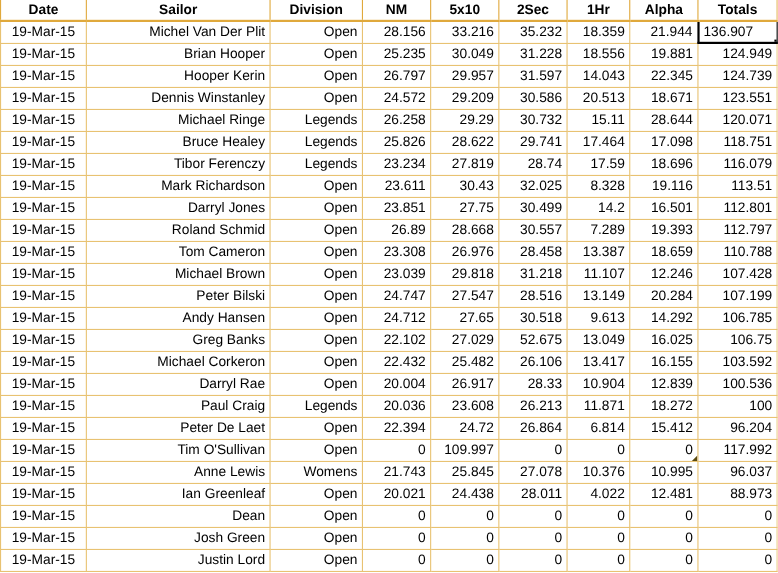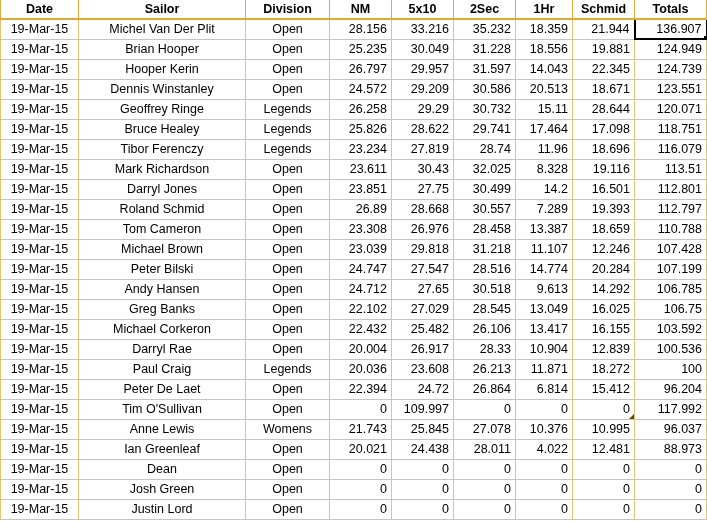--- a/index.html
+++ b/index.html
@@ -58,26 +58,26 @@
     box-sizing: border-box;
     white-space: nowrap;
     overflow: hidden;
     font-size: 12.5px;
   }
   tbody td.first {
     border-left: 1px solid #e8c272;
   }
   td.num   { text-align: right; }
   td.ctr   { text-align: center; }
-  td.left  { text-align: center; }
+  td.left  { text-align: right; }
 
   
   td.selected {
     border: 2px solid #000000;
-    text-align: right;
+    text-align: left;
     font-weight: normal;
     position: relative;
     margin-top: 46px;
   }
   td.selected .fill-handle {
     position: absolute;
     right: -2px;
     bottom: -2px;
     width: 4px;
     height: 4px;
@@ -115,21 +115,21 @@
     </colgroup>
     <thead>
       <tr>
         <th class="first">Date</th>
         <th>Sailor</th>
         <th>Division</th>
         <th>NM</th>
         <th>5x10</th>
         <th>2Sec</th>
         <th>1Hr</th>
-        <th>Schmid</th>
+        <th>Alpha</th>
         <th>Totals</th>
       </tr>
     </thead>
     <tbody id="tbody">
         <tr>
           <td class="ctr first">19-Mar-15</td>
           <td class="left">Michel Van Der Plit</td>
           <td class="left">Open</td>
           <td class="num">28.156</td>
           <td class="num">33.216</td>
@@ -166,21 +166,21 @@
           <td class="left">Open</td>
           <td class="num">24.572</td>
           <td class="num">29.209</td>
           <td class="num">30.586</td>
           <td class="num">20.513</td>
           <td class="num">18.671</td>
           <td class="num">123.551</td>
         </tr>
         <tr>
           <td class="ctr first">19-Mar-15</td>
-          <td class="left">Geoffrey Ringe</td>
+          <td class="left">Michael Ringe</td>
           <td class="left">Legends</td>
           <td class="num">26.258</td>
           <td class="num">29.29</td>
           <td class="num">30.732</td>
           <td class="num">15.11</td>
           <td class="num">28.644</td>
           <td class="num">120.071</td>
         </tr>
         <tr>
           <td class="ctr first">19-Mar-15</td>
@@ -193,21 +193,21 @@
           <td class="num">17.098</td>
           <td class="num">118.751</td>
         </tr>
         <tr>
           <td class="ctr first">19-Mar-15</td>
           <td class="left">Tibor Ferenczy</td>
           <td class="left">Legends</td>
           <td class="num">23.234</td>
           <td class="num">27.819</td>
           <td class="num">28.74</td>
-          <td class="num">11.96</td>
+          <td class="num">17.59</td>
           <td class="num">18.696</td>
           <td class="num">116.079</td>
         </tr>
         <tr>
           <td class="ctr first">19-Mar-15</td>
           <td class="left">Mark Richardson</td>
           <td class="left">Open</td>
           <td class="num">23.611</td>
           <td class="num">30.43</td>
           <td class="num">32.025</td>
@@ -259,42 +259,42 @@
           <td class="num">12.246</td>
           <td class="num">107.428</td>
         </tr>
         <tr>
           <td class="ctr first">19-Mar-15</td>
           <td class="left">Peter Bilski</td>
           <td class="left">Open</td>
           <td class="num">24.747</td>
           <td class="num">27.547</td>
           <td class="num">28.516</td>
-          <td class="num">14.774</td>
+          <td class="num">13.149</td>
           <td class="num">20.284</td>
           <td class="num">107.199</td>
         </tr>
         <tr>
           <td class="ctr first">19-Mar-15</td>
           <td class="left">Andy Hansen</td>
           <td class="left">Open</td>
           <td class="num">24.712</td>
           <td class="num">27.65</td>
           <td class="num">30.518</td>
           <td class="num">9.613</td>
           <td class="num">14.292</td>
           <td class="num">106.785</td>
         </tr>
         <tr>
           <td class="ctr first">19-Mar-15</td>
           <td class="left">Greg Banks</td>
           <td class="left">Open</td>
           <td class="num">22.102</td>
           <td class="num">27.029</td>
-          <td class="num">28.545</td>
+          <td class="num">52.675</td>
           <td class="num">13.049</td>
           <td class="num">16.025</td>
           <td class="num">106.75</td>
         </tr>
         <tr>
           <td class="ctr first">19-Mar-15</td>
           <td class="left">Michael Corkeron</td>
           <td class="left">Open</td>
           <td class="num">22.432</td>
           <td class="num">25.482</td>

